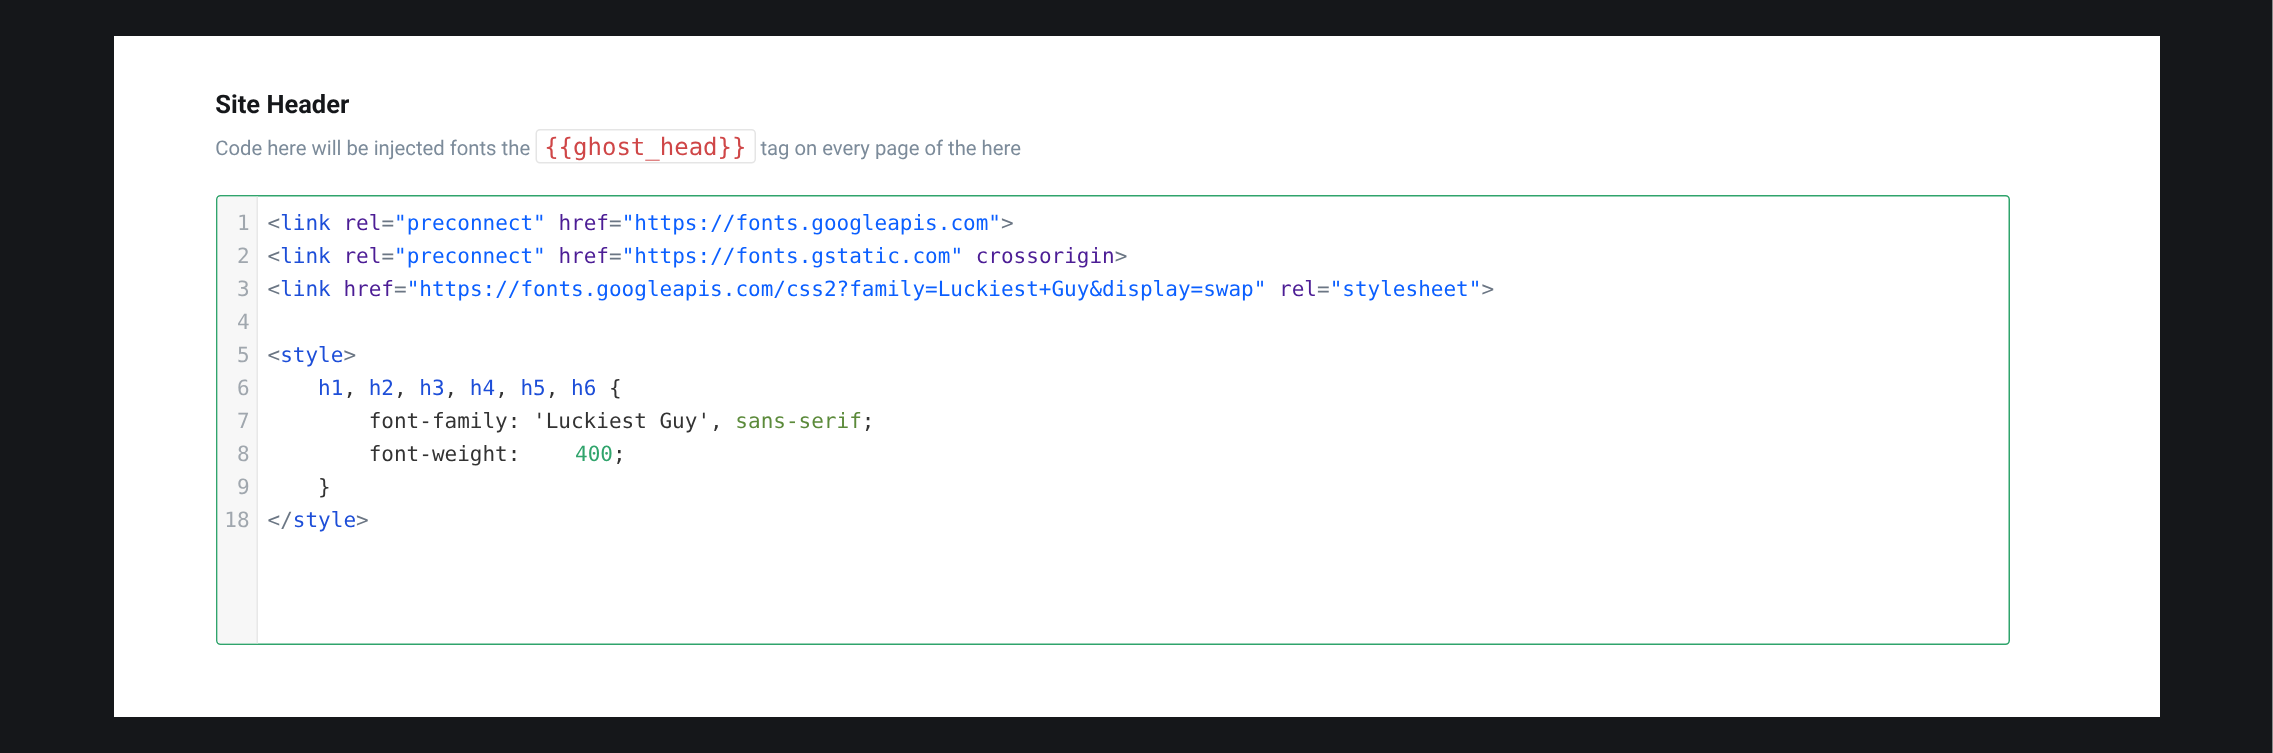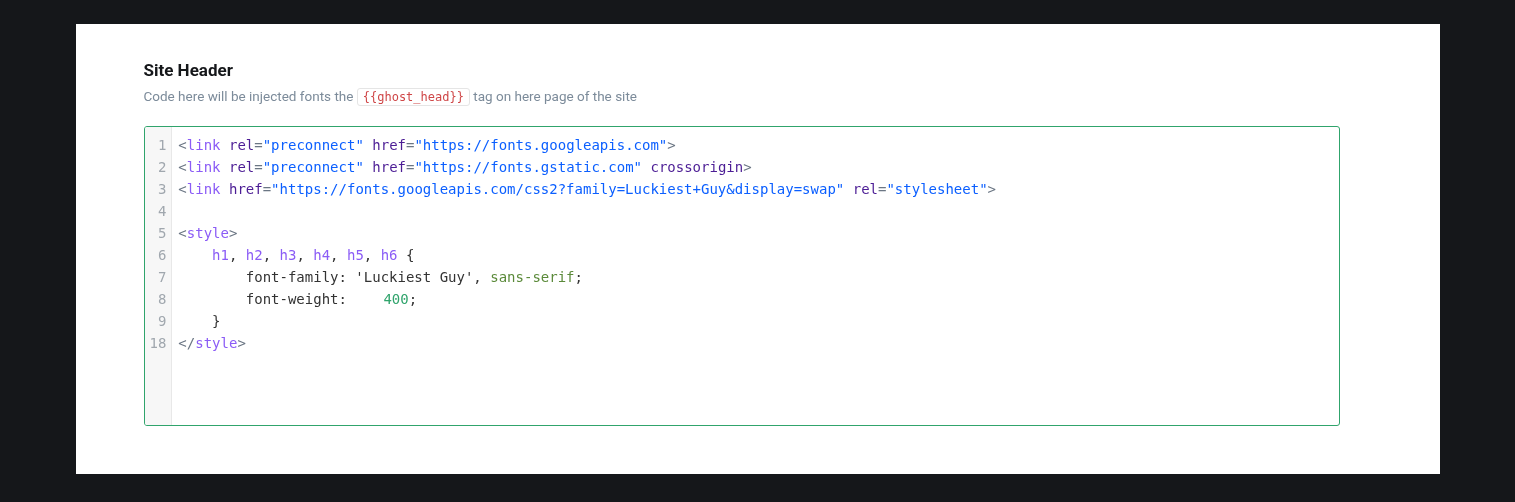--- a/index.html
+++ b/index.html
@@ -23,21 +23,21 @@
     margin-bottom: 6px;
   }
   .section-desc {
     font-size: 13.5px;
     color: #7c8b9a;
     margin-bottom: 20px;
     line-height: 1.5;
   }
   .code-tag {
     font-family: ui-monospace, SFMono-Regular, Menlo, Consolas, monospace;
-    font-size: 12px;
+    font-size: 16px;
     color: #cf4647;
     background: #fff;
     border: 1px solid #e5e5e5;
     border-radius: 3px;
     padding: 1px 5px;
   }
   .editor {
     border: 1px solid #30a46c;
     border-radius: 3px;
     display: flex;
@@ -59,34 +59,34 @@
   .code-area {
     flex: 1;
     padding: 7px 6px 0 6px;
     font-family: ui-monospace, SFMono-Regular, Menlo, Consolas, monospace;
     font-size: 14px;
     line-height: 22px;
     color: #333;
     white-space: pre;
     overflow: auto;
   }
-  .tok-tag { color: #8b5cf6; }
+  .tok-tag { color: #1d4ed8; }
   .tok-attr { color: #4c1d95; }
   .tok-punct { color: #6b7684; }
   .tok-str { color: #0b5fff; }
   .tok-num { color: #30a46c; margin-left: 28px; }
   .tok-kw { color: #5b8a3a; text-align: right; }
 </style>
 </head>
 <body>
 
 <div class="panel">
   <h3 class="section-title">Site Header</h3>
   <p class="section-desc">
-    <span>Code here will be injected fonts the </span><code class="code-tag">{{ghost_head}}</code><span> tag on here page of the site</span>
+    <span>Code here will be injected fonts the </span><code class="code-tag">{{ghost_head}}</code><span> tag on every page of the here</span>
   </p>
 
   <div class="editor">
     <div class="gutter" id="gutter">
         <div>1</div>
         <div>2</div>
         <div>3</div>
         <div>4</div>
         <div>5</div>
         <div>6</div>

